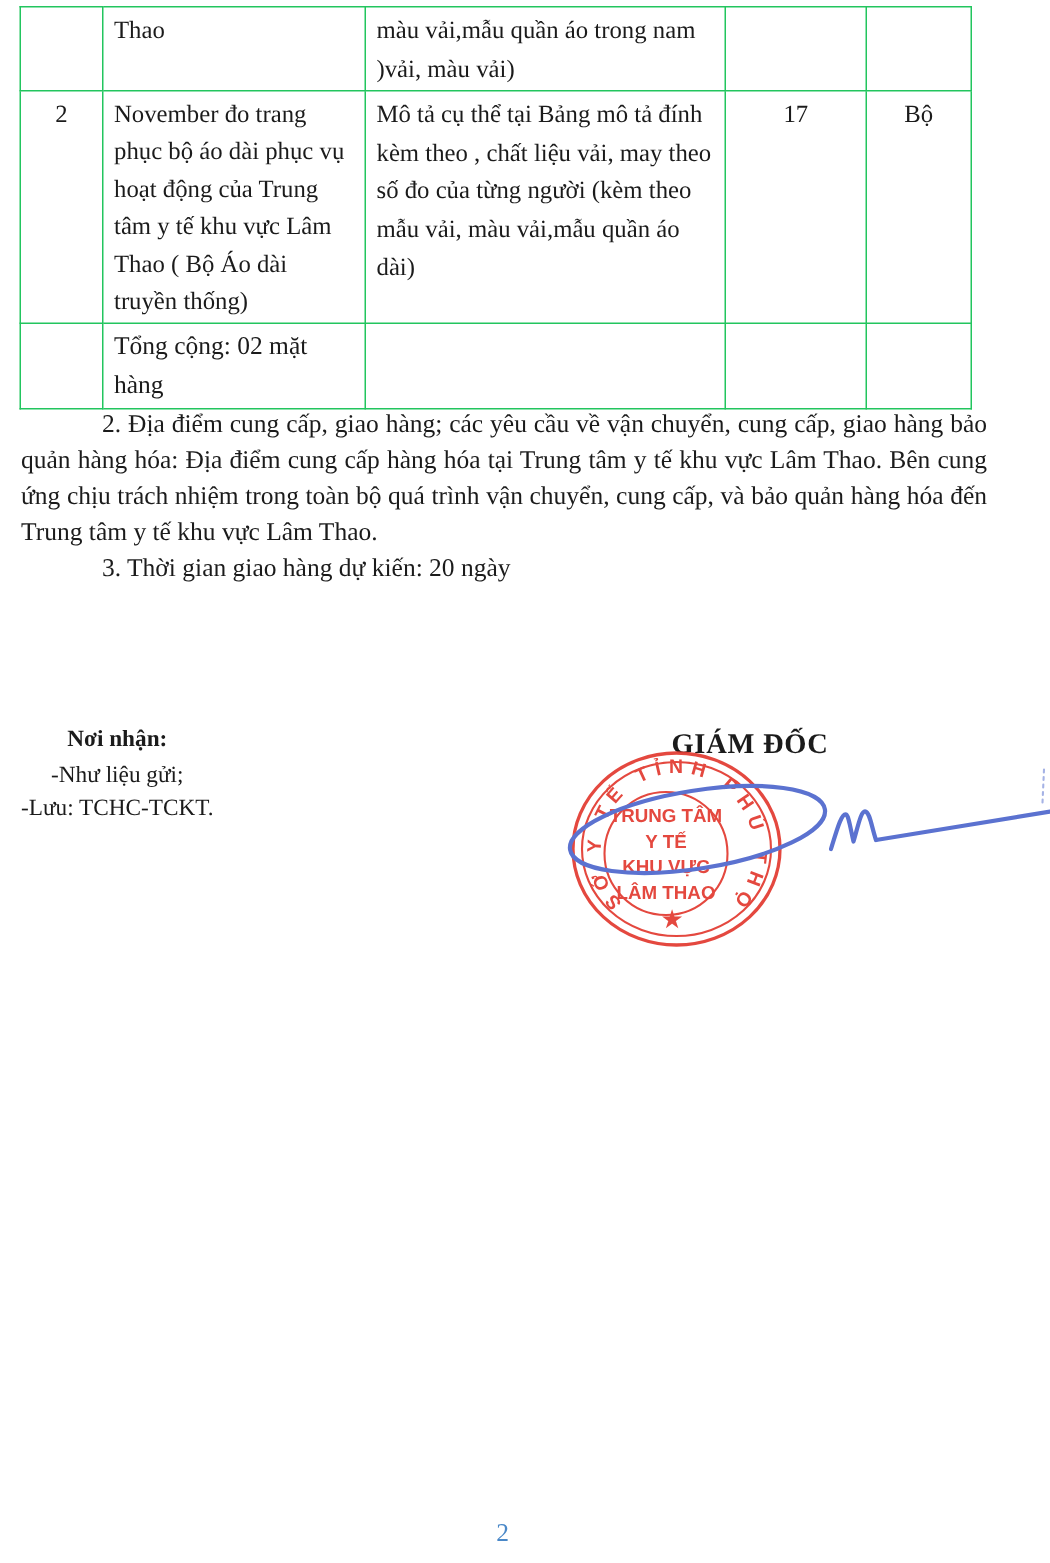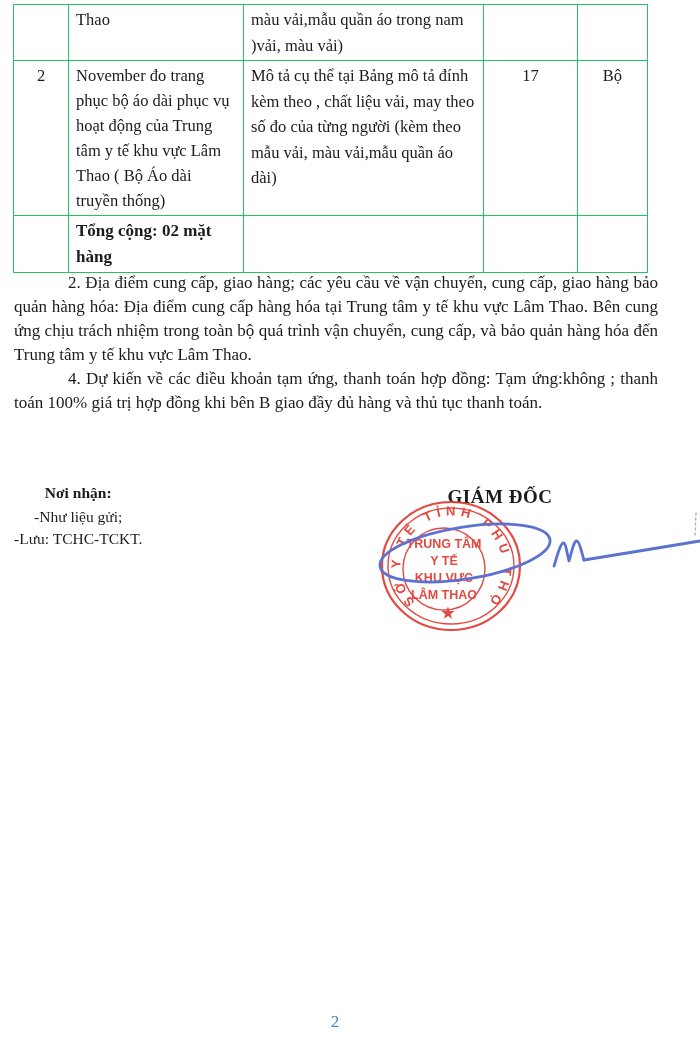--- a/index.html
+++ b/index.html
@@ -13,21 +13,21 @@
     position:absolute; left:13px; top:4px; width:634px;
     border-collapse:collapse; table-layout:fixed;
     font-size:16.5px; line-height:25px;
   }
   #doc-table td { border:1px solid #22c55e; padding:2px 7px; vertical-align:top; overflow:hidden; }
   tr.r1 { height:48px; }
   tr.r2 { height:153px; }
   tr.r3 { height:49px; }
   tr.r2 td { vertical-align:middle; }
   tr.r3 td { border-top:2px solid #6f6f6f; }
-  tr.r3 .c-item { font-weight:bold; font-size:17px; line-height:26px; }
+  tr.r3 .c-item { font-weight:normal; font-size:17px; line-height:26px; }
   .c-stt, .c-qty, .c-unit { text-align:center; }
   .c-desc { line-height:25.5px; }
 
   
   #body-text {
     position:absolute; left:14px; top:271px; width:644px;
     font-size:17px; line-height:24px; text-align:justify;
   }
   #body-text p { margin:0; text-indent:54px; }
 
@@ -87,21 +87,21 @@
         <td class="c-item">Tổng cộng: 02 mặt hàng</td>
         <td class="c-desc"></td>
         <td class="c-qty"></td>
         <td class="c-unit"></td>
       </tr>
     </tbody>
   </table>
 
   <div id="body-text">
     <p>2. Địa điểm cung cấp, giao hàng; các yêu cầu về vận chuyển, cung cấp, giao hàng bảo quản hàng hóa:  Địa điểm cung cấp hàng hóa tại Trung tâm y tế khu vực Lâm Thao. Bên cung ứng chịu trách nhiệm trong toàn bộ quá trình vận chuyển, cung cấp, và bảo quản hàng hóa đến Trung tâm y tế khu vực Lâm Thao.</p>
-    <p>4. Dự kiến về các điều khoản tạm ứng, thanh toán hợp đồng: Tạm ứng:không ; thanh toán 100% giá trị hợp đồng khi bên B giao đầy đủ hàng và thủ tục thanh toán.</p>
+    <p>3. Thời gian giao hàng dự kiến: 20 ngày</p>
   </div>
 
   <div id="noi-nhan">
     <div class="nn-title">Nơi nhận:</div>
     <div class="nn-line">-Như liệu gửi;</div>
     <div class="nn-line">-Lưu: TCHC-TCKT.</div>
   </div>
 
   <div id="sign-title">GIÁM ĐỐC</div>
 

